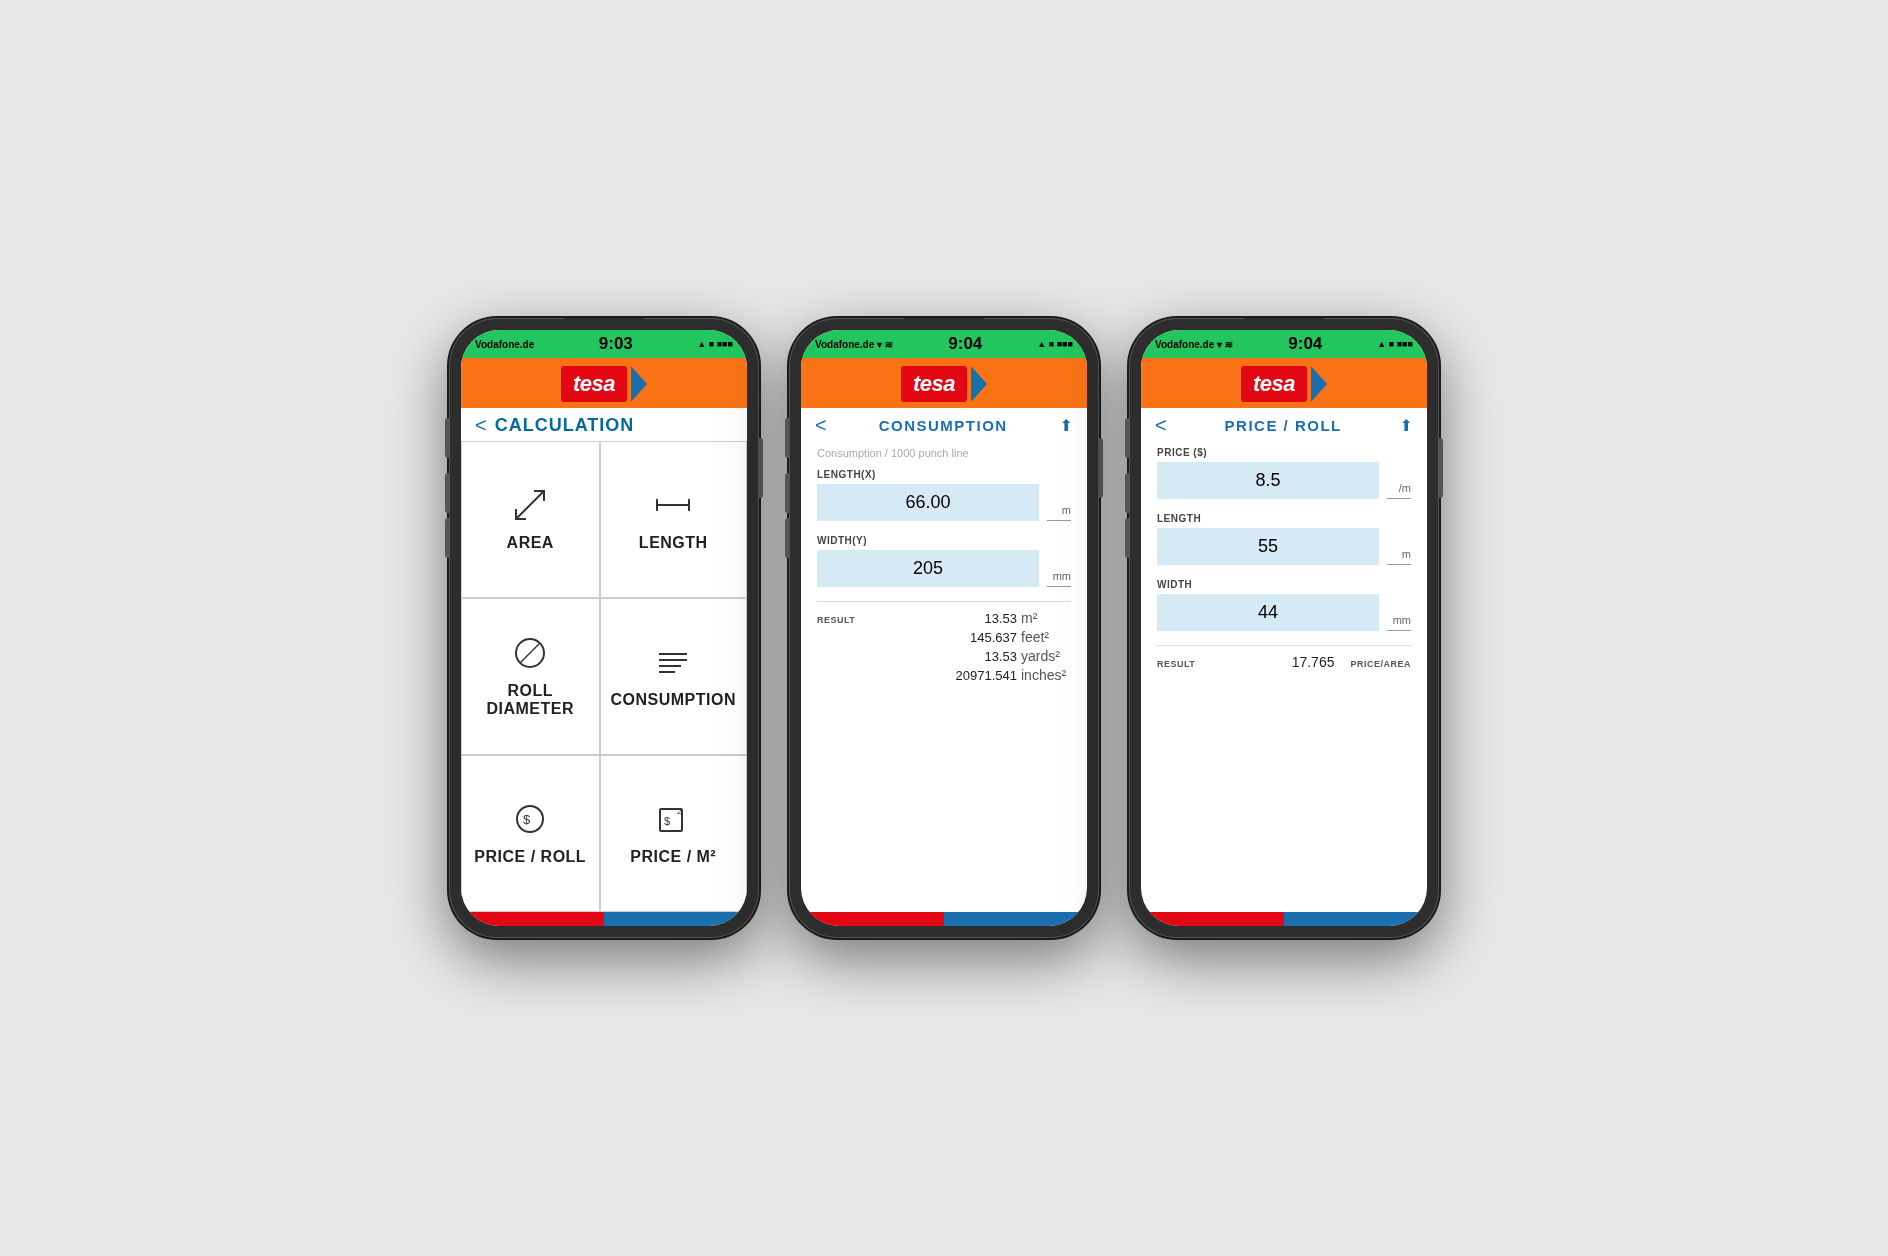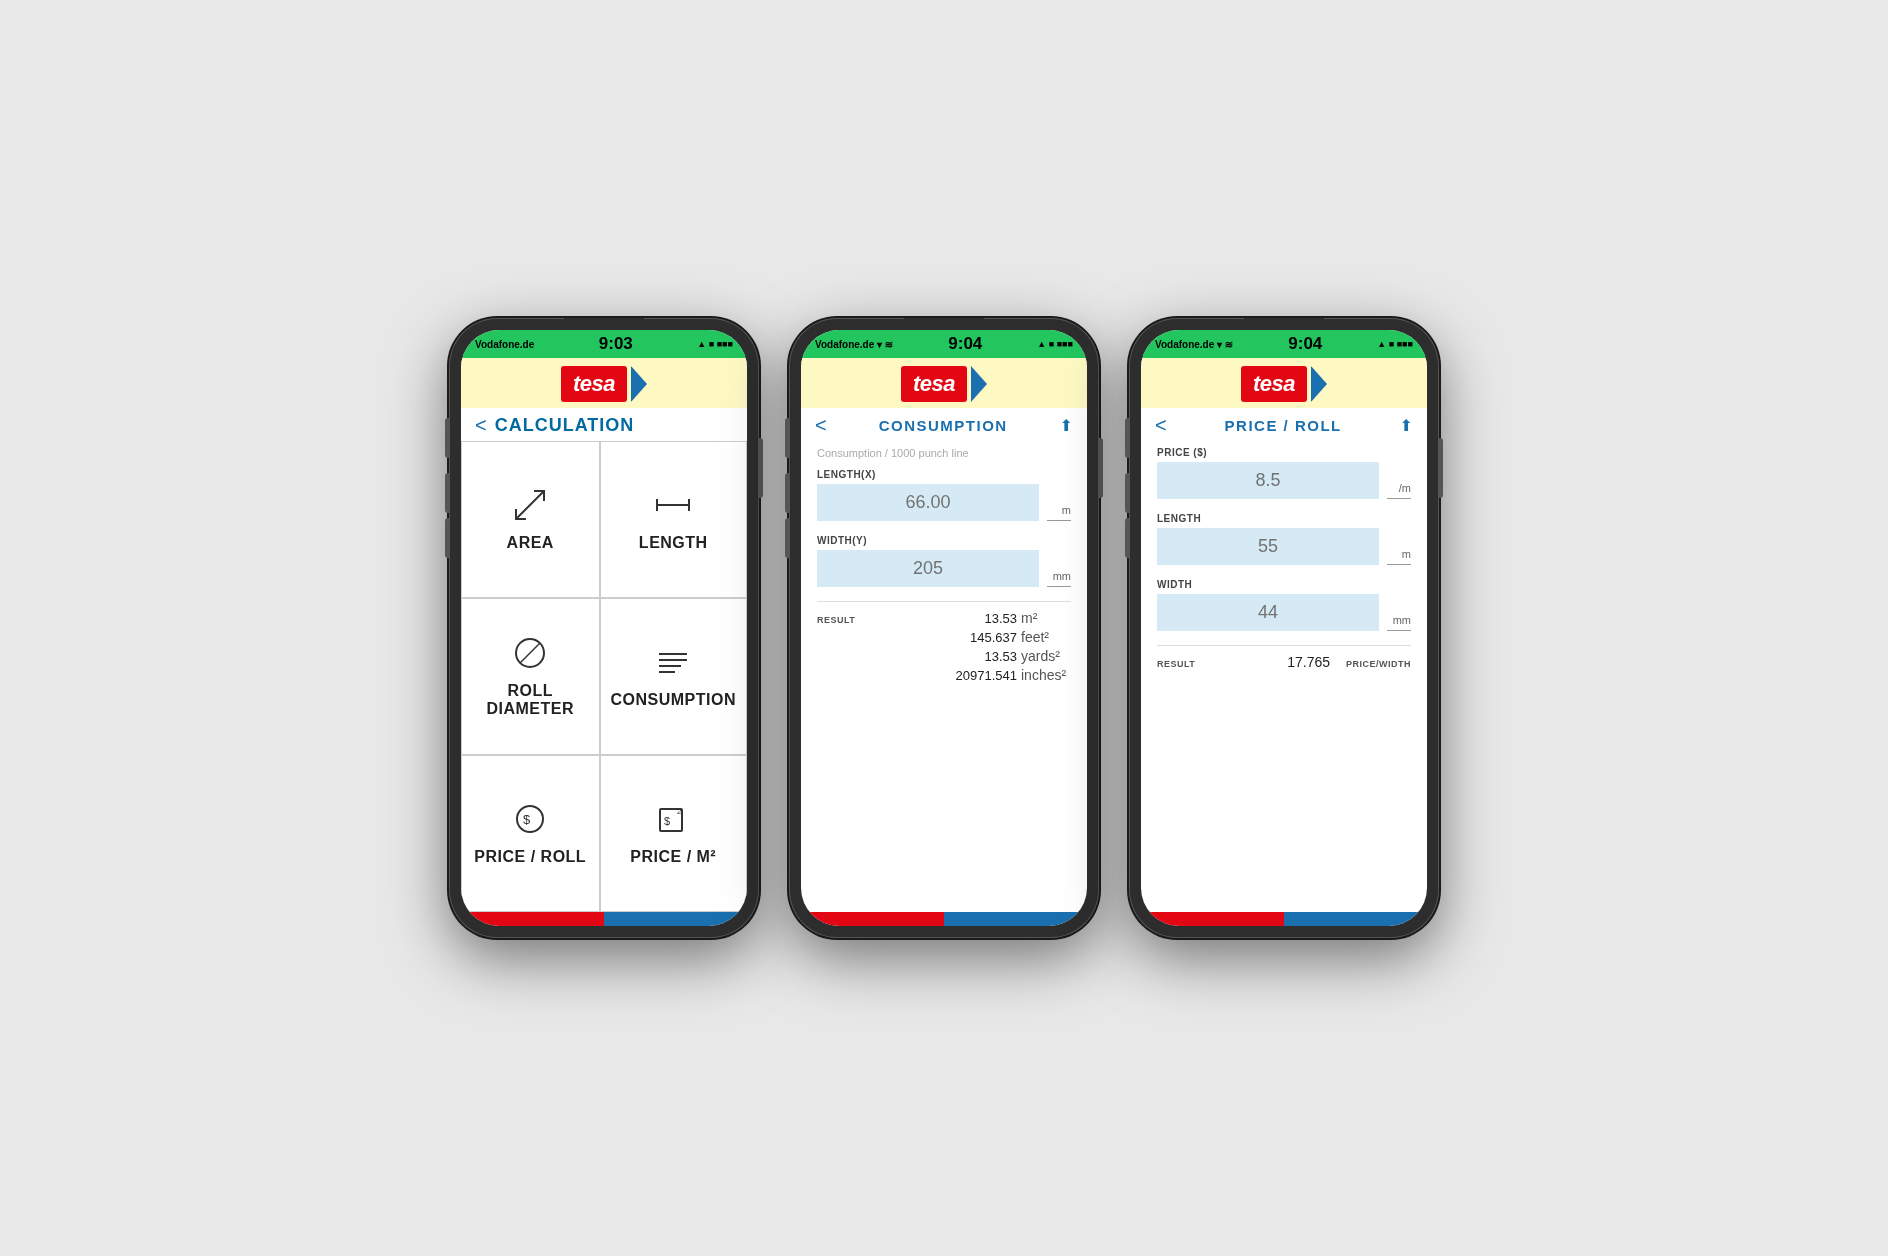--- a/index.html
+++ b/index.html
@@ -80,21 +80,21 @@
       font-weight: 600;
       color: #000;
       flex-shrink: 0;
     }
     .status-bar .carrier { font-size: 10px; }
     .status-bar .time { font-size: 17px; font-weight: 700; text-align: center; }
     .status-bar .icons { display: flex; gap: 3px; align-items: center; font-size: 9px; }
 
     
     .logo-header {
-      background: #fef9c3;
+      background: #f97316;
       display: flex;
       justify-content: center;
       align-items: center;
       padding: 8px 12px 6px;
       flex-shrink: 0;
     }
     .tesa-logo {
       display: flex;
       align-items: center;
     }
@@ -238,21 +238,21 @@
       align-items: flex-end;
       gap: 8px;
       margin-bottom: 14px;
     }
     .form-input-box {
       background: #d6eaf5;
       padding: 8px 12px;
       flex: 1;
       text-align: center;
       font-size: 18px;
-      color: #737373;
+      color: #000000;
       font-weight: 400;
       border: none;
       outline: none;
     }
     .form-unit {
       font-size: 11px;
       color: #666;
       padding-bottom: 4px;
       min-width: 24px;
       border-bottom: 1px solid #999;
@@ -535,21 +535,21 @@
           </div>
 
           <div class="form-divider"></div>
 
           <div class="result-section">
             <div class="result-row">
               <span class="result-label">RESULT</span>
               <span class="result-spacer"></span>
               <span class="result-value-price">17.765</span>
               <span style="width:8px"></span>
-              <span class="result-unit-price">PRICE/WIDTH</span>
+              <span class="result-unit-price">PRICE/AREA</span>
             </div>
           </div>
         </div>
       </div>
 
       <div class="phone-bottom-bar">
         <div class="bottom-bar-red"></div>
         <div class="bottom-bar-blue"></div>
       </div>
     </div>

